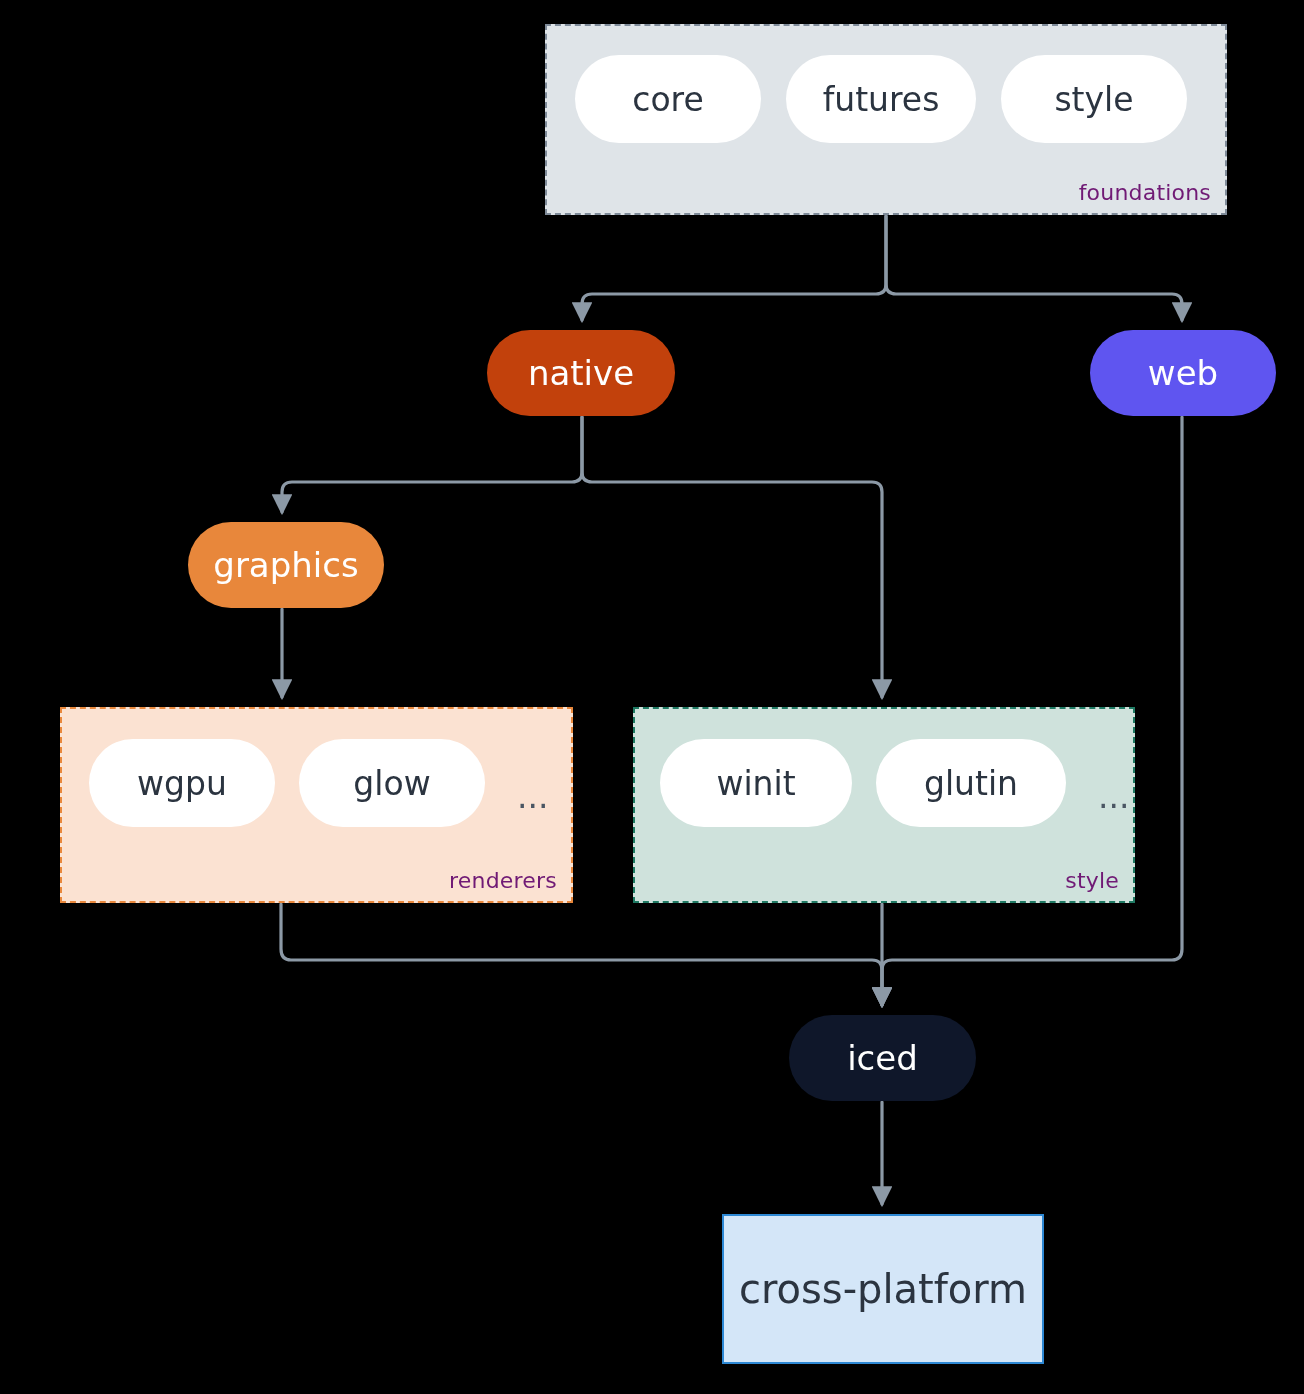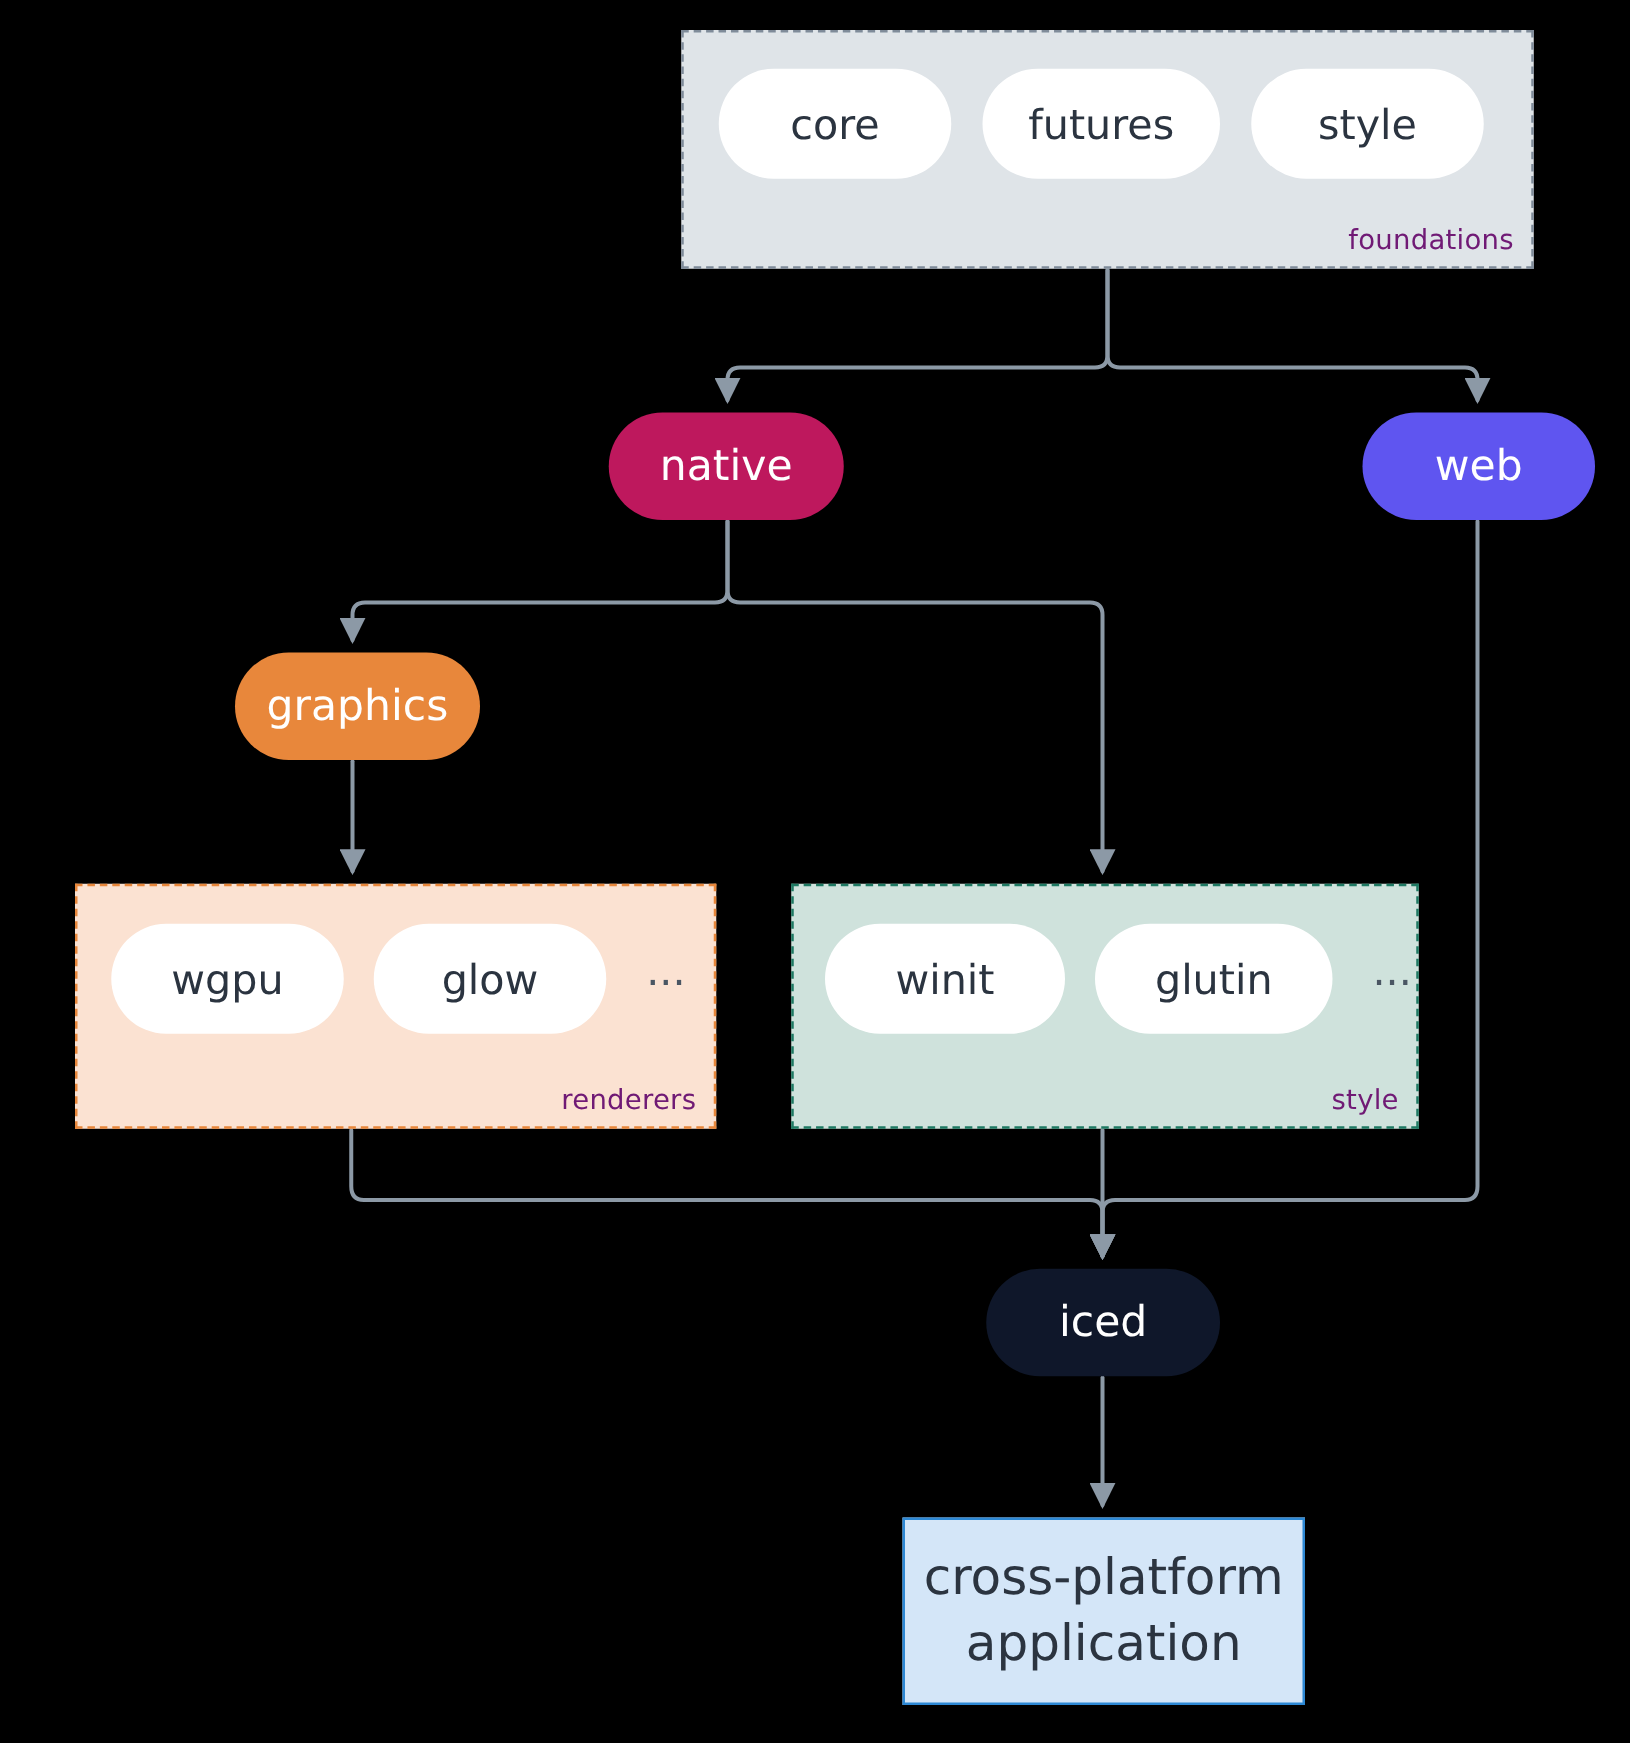--- a/index.html
+++ b/index.html
@@ -36,21 +36,21 @@
     font-size: 22px;
     letter-spacing: 0.2px;
     color: #701a75;
     white-space: nowrap;
   }
   .group-row {
     position: absolute;
     left: 0;
     top: 0;
     display: flex;
-    align-items: center;
+    align-items: flex-end;
   }
 
   #grp-foundations {
     left: 545px; top: 24px; width: 682px; height: 191px;
     background: #dfe4e8;
     border: 2px dashed #7f8b99;
   }
   #grp-foundations .group-row { left: 28px; top: 29px; gap: 25px; }
 
   #grp-renderers {
@@ -102,21 +102,21 @@
     position: absolute;
     display: flex;
     align-items: center;
     justify-content: center;
     color: #ffffff;
     font-size: 34px;
     border-radius: 44px;
     box-sizing: border-box;
     white-space: nowrap;
   }
-  #node-native   { left: 487px; top: 330px; width: 188px; height: 86px; background: #be185d; }
+  #node-native   { left: 487px; top: 330px; width: 188px; height: 86px; background: #c2410c; }
   #node-web      { left: 1090px; top: 330px; width: 186px; height: 86px; background: #5f55f0; }
   #node-graphics { left: 188px; top: 522px; width: 196px; height: 86px; background: #e8873b; }
   #node-iced     { left: 789px; top: 1015px; width: 187px; height: 86px; background: #0f172a; }
 
   
   #node-application {
     position: absolute;
     left: 722px; top: 1214px; width: 322px; height: 150px;
     background: #d4e6f8;
     border: 2px solid #2d88d4;
@@ -191,16 +191,15 @@
     <div class="group-label">style</div>
   </div>
 
   <div class="node" id="node-native">native</div>
   <div class="node" id="node-web">web</div>
   <div class="node" id="node-graphics">graphics</div>
   <div class="node" id="node-iced">iced</div>
 
   <div id="node-application">
     <span>cross-platform</span>
-    <span>application</span>
   </div>
 
 </div>
 
 </body></html>

